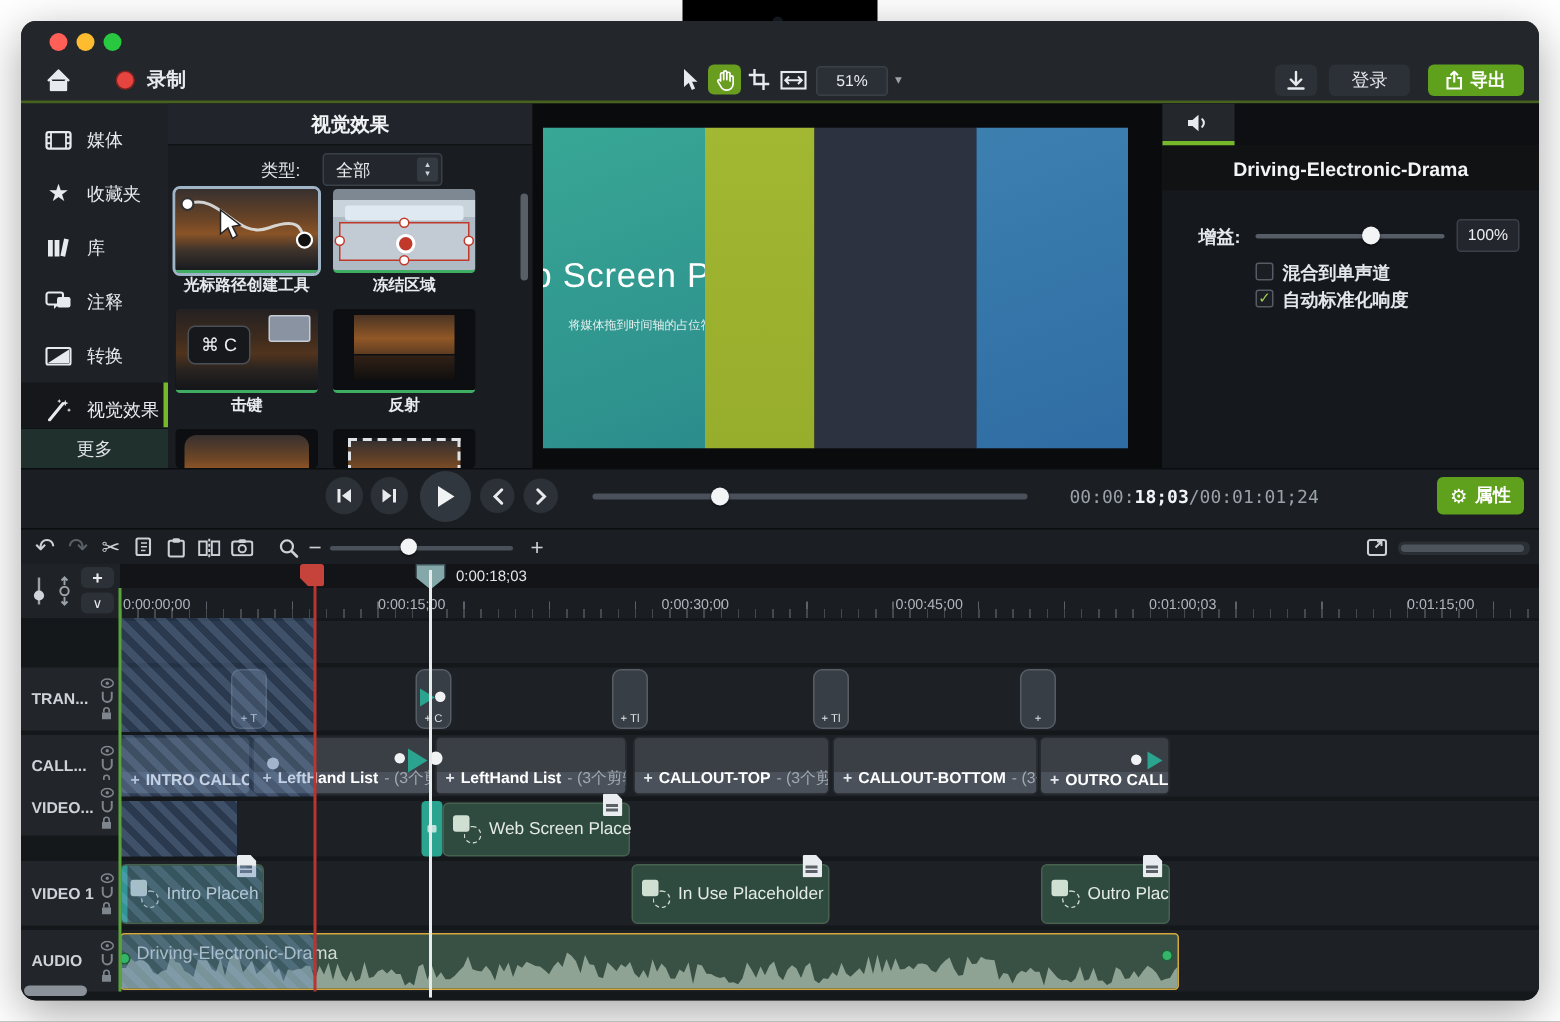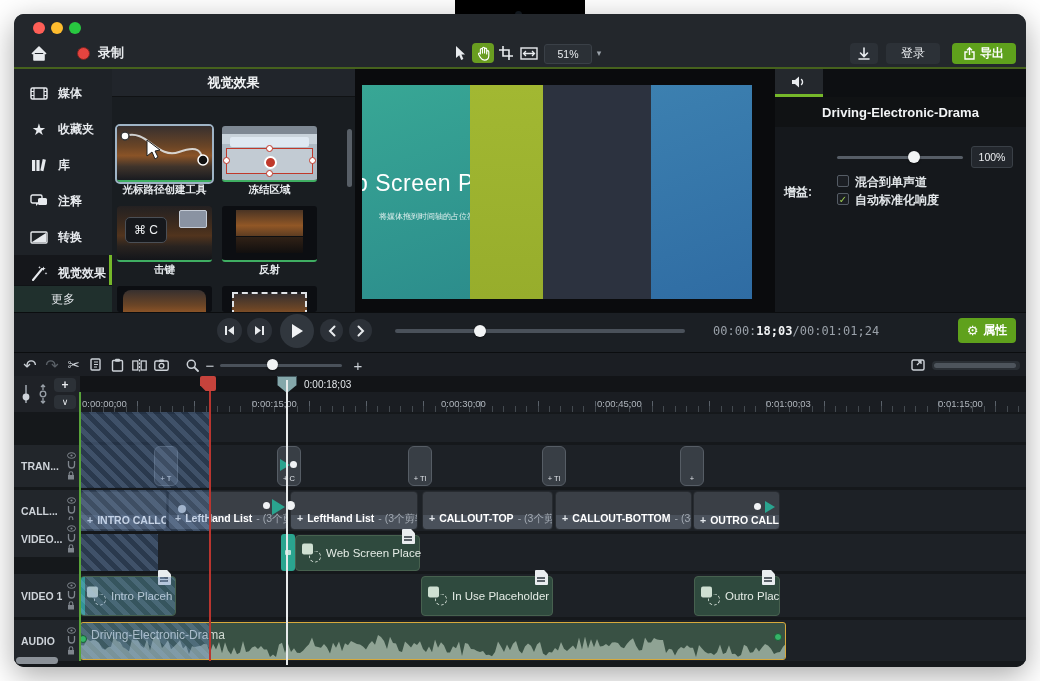--- a/index.html
+++ b/index.html
@@ -14,21 +14,21 @@
   .toolbar-accent{position:absolute;left:0;top:53px;width:100%;height:2px;background:#46621d;}
   .toolbtn{position:absolute;top:3px;height:20px;display:flex;align-items:center;justify-content:center;border-radius:4px;color:#e8ebee;}
   .tool-active{background:#699d20;}
   .zoom-chip{position:absolute;top:4px;height:18px;background:#2b3036;border:1px solid #3a4047;border-radius:3px;
     color:#e8ebee;font-size:10.5px;display:flex;align-items:center;justify-content:center;}
   .btn-dark{background:#2c3137;border-radius:4px;color:#e8ebee;display:flex;align-items:center;justify-content:center;font-size:12px;}
   .btn-green{background:#5fa11c;border-radius:4px;color:#fff;display:flex;align-items:center;justify-content:center;font-size:12px;font-weight:bold;gap:5px;}
   
   .content{position:absolute;left:0;top:55px;width:100%;height:243px;}
   .sidebar{position:absolute;left:0;top:0;width:98px;height:100%;background:#1e2227;}
-  .side-item{position:absolute;left:0;width:98px;height:36px;display:flex;align-items:center;gap:10px;padding-left:16px;box-sizing:border-box;color:#e7eaee;font-size:12px;font-weight:bold;}
+  .side-item{position:absolute;left:0;width:98px;height:36px;display:flex;align-items:center;gap:10px;padding-left:16px;box-sizing:border-box;color:#e7eaee;font-size:12px;font-weight:normal;}
   .side-item.active{background:#15171b;}
   .side-item.active:after{content:"";position:absolute;right:0;top:0;width:3px;height:100%;background:#76b82a;}
   .side-more{position:absolute;left:0;bottom:0;width:98px;height:26px;background:#20302d;border-top:1px solid #101316;
     display:flex;align-items:center;justify-content:center;color:#dfe3e7;font-size:12px;}
   .effects{position:absolute;left:98px;top:0;width:243px;height:100%;background:#191d21;overflow:hidden;}
   .ep-header{position:absolute;left:0;top:0;width:100%;height:27px;background:#21252b;border-bottom:1px solid #101214;
     display:flex;align-items:center;justify-content:center;color:#f0f2f4;font-size:13px;font-weight:bold;}
   .type-row{position:absolute;left:0;top:33px;width:100%;height:22px;color:#dfe3e7;font-size:11.5px;}
   .type-select{position:absolute;left:103px;top:0;width:80px;height:22px;background:#23272d;border:1px solid #3a4047;border-radius:3px;
     color:#eceef1;font-size:11.5px;display:flex;align-items:center;padding-left:8px;box-sizing:border-box;}
@@ -213,20 +213,30 @@
       </div>
       <div class="side-more">
         <span>更多</span>
       </div>
     </div>
 
     <div class="effects">
       <div class="ep-header">
           <span>视觉效果</span>
         </div>
+      <div class="type-row">
+        <span class="abs" style="left:62px;top:4px;">类型:</span>
+        <div class="type-select">
+          <span>全部</span>
+          <div class="stepper">
+            <span>▴</span>
+              <span>▾</span>
+          </div>
+        </div>
+      </div>
 
       <div class="thumb sel" style="left:5px;top:57px;">
         <div class="mountain"></div>
         <svg class="abs" style="left:0;top:0;" width="95" height="54" viewBox="0 0 95 54">
           <path d="M8 10 C 30 2, 40 34, 62 26 S 84 28, 86 34" fill="none" stroke="#e8ecef" stroke-width="2" opacity=".85"></path>
           <circle cx="8" cy="10" r="4" fill="#fff" stroke="#333" stroke-width="1.5"></circle>
           <circle cx="86" cy="34" r="5" fill="#111" stroke="#fff" stroke-width="1.5"></circle>
           <polygon points="30,14 30,30 35,26 38,33 41,31 38,25 43,24" fill="#fff" stroke="#222" stroke-width="1"></polygon>
         </svg>
       </div>
@@ -283,21 +293,21 @@
         <div class="ap-tab">
           <svg width="16" height="14" viewBox="0 0 16 14">
               <polygon points="1,5 4,5 8,1.5 8,12.5 4,9 1,9" fill="#e8ebee"></polygon>
               <path d="M10.5 4.5a3.5 3.5 0 010 5" fill="none" stroke="#e8ebee" stroke-width="1.4" stroke-linecap="round"></path>
             </svg>
         </div>
       </div>
       <div class="ap-title">
           <span>Driving-Electronic-Drama</span>
         </div>
-      <div class="ap-label abs" style="left:9px;top:81px;margin-top:34px;">增益:</div>
+      <div class="ap-label abs" style="left:24px;top:81px;">增益:</div>
       <div class="slider-track" style="left:62px;top:87px;width:126px;"></div>
       <div class="slider-thumb" style="left:133px;top:82px;"></div>
       <div class="value-box" style="left:196px;top:77px;">
         <span>100%</span>
       </div>
       <div class="cbox" style="left:62px;top:106px;"></div>
       <div class="ap-label abs" style="left:80px;top:105px;">混合到单声道</div>
       <div class="cbox" style="left:62px;top:124px;">
         <span>✓</span>
       </div>

